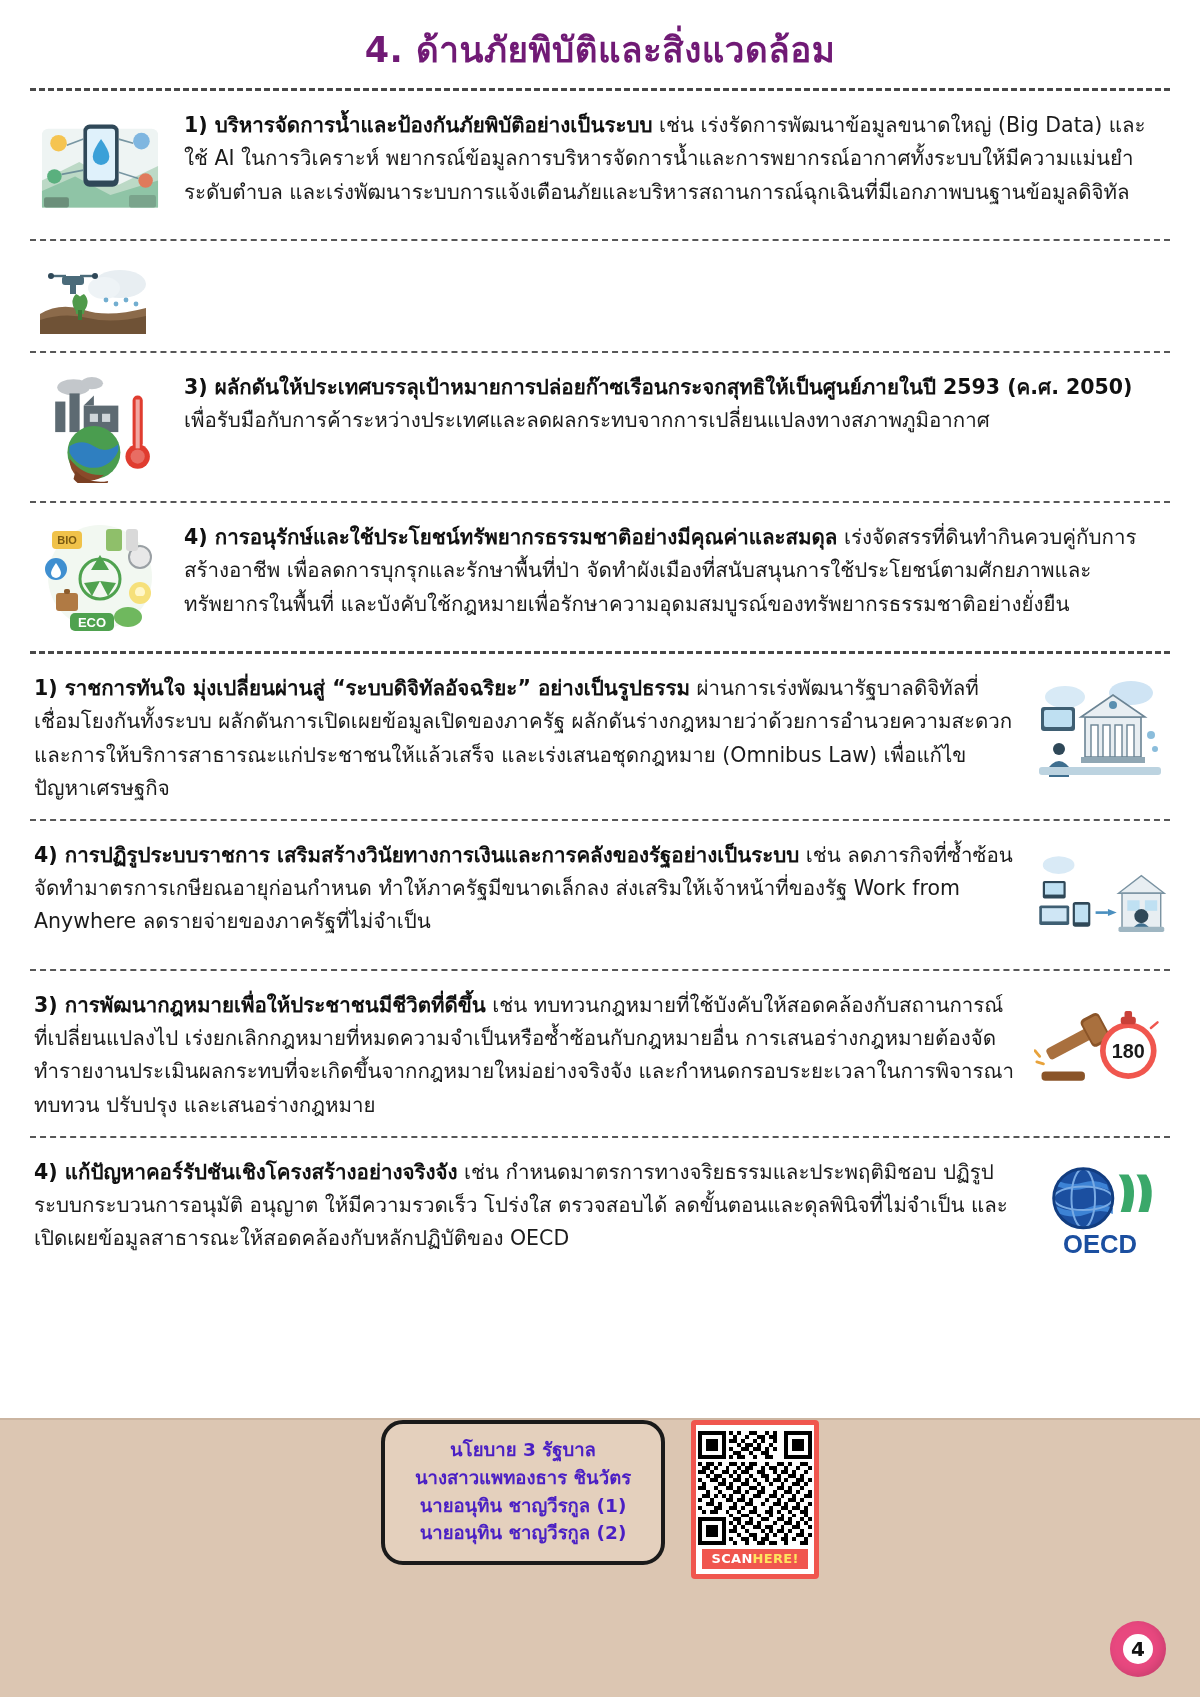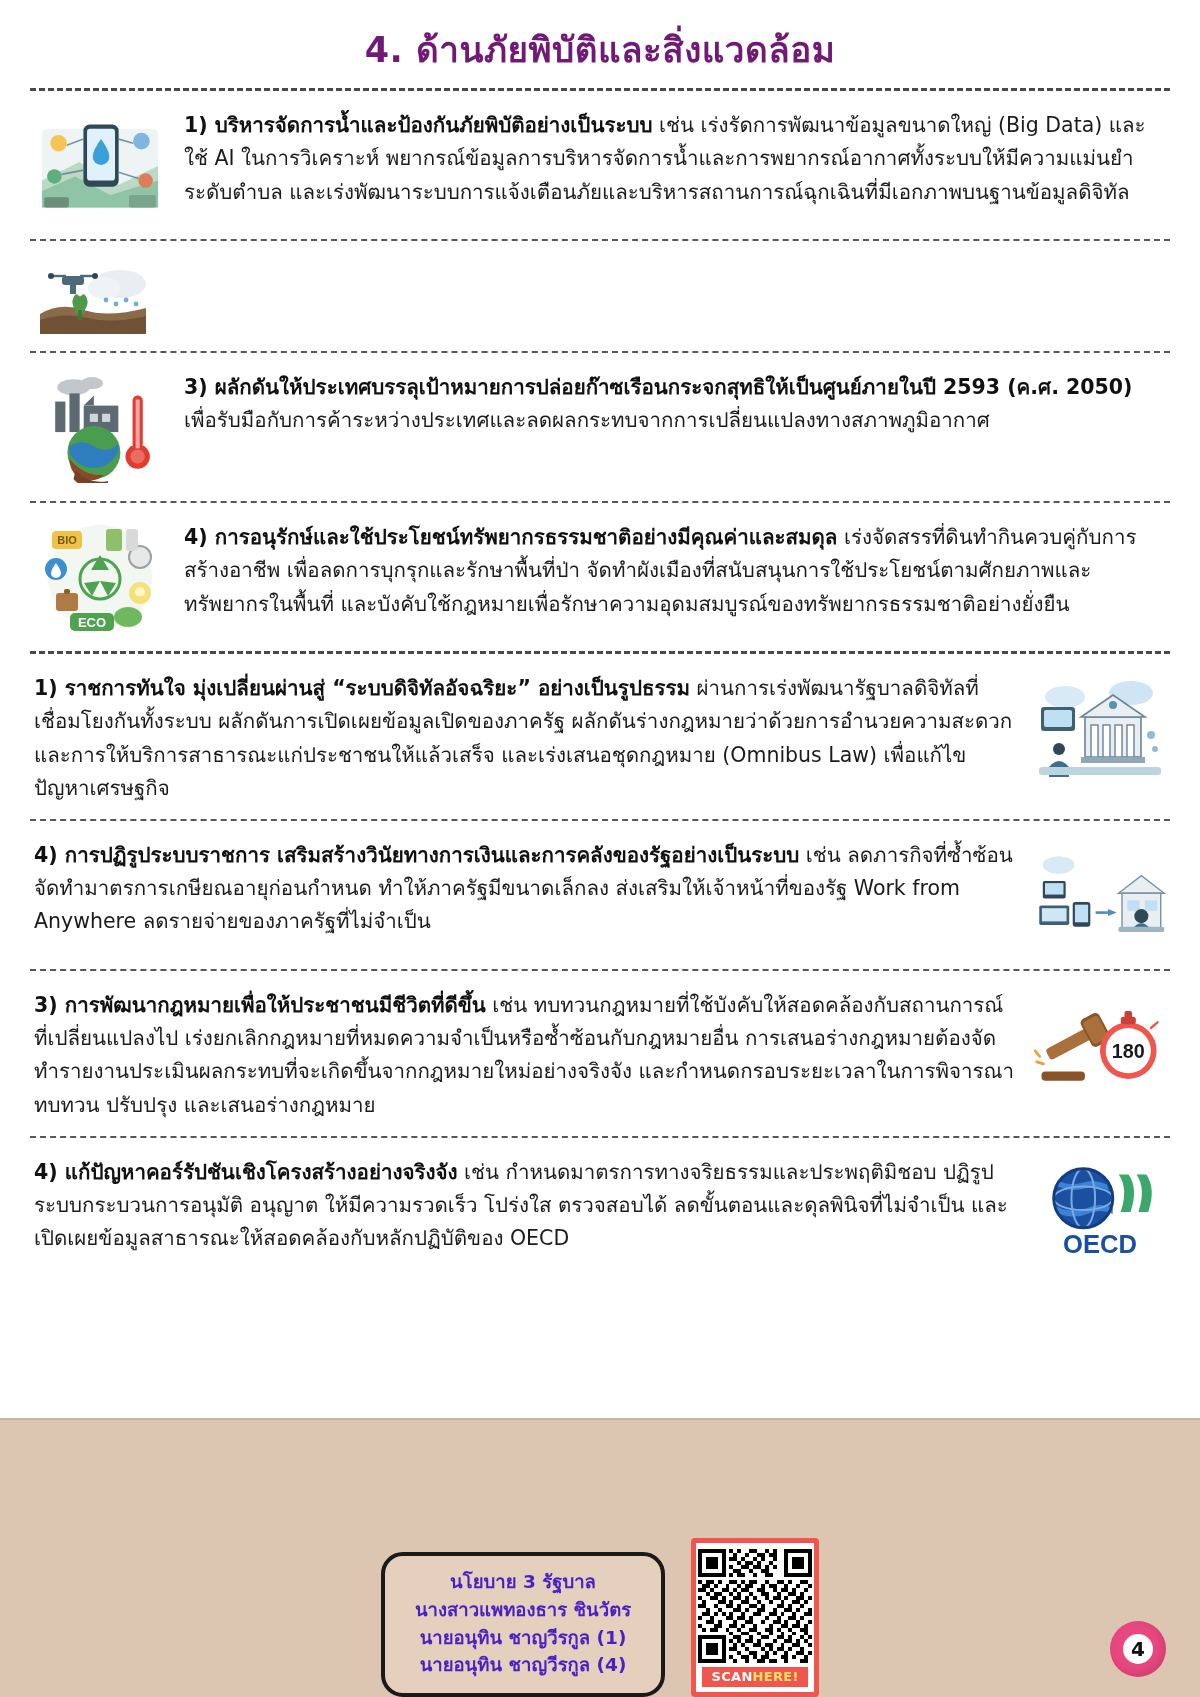--- a/index.html
+++ b/index.html
@@ -82,21 +82,21 @@
     width: 1200px;
     height: 279px;
     background: #dcc6b2;
     border-top: 2px solid #cbb5a1;
   }
 
   .footer-inner {
     position: absolute;
     left: 0; right: 0; top: 0; bottom: 0;
     display: flex;
-    align-items: flex-end;
+    align-items: flex-start;
     justify-content: center;
     gap: 26px;
   }
 
   .credit-box {
     border: 4px solid #1a1a1a;
     border-radius: 22px;
     background: #e4d0bd;
     padding: 12px 30px 14px 30px;
     text-align: center;
@@ -426,21 +426,21 @@
     </div>
   </div>
 
   <div class="footer-band">
     <div class="footer-inner">
 
       <div class="credit-box">
         <div class="credit-line">นโยบาย 3 รัฐบาล</div>
         <div class="credit-line">นางสาวแพทองธาร ชินวัตร</div>
         <div class="credit-line">นายอนุทิน ชาญวีรกูล (1)</div>
-        <div class="credit-line">นายอนุทิน ชาญวีรกูล (4)</div>
+        <div class="credit-line">นายอนุทิน ชาญวีรกูล (2)</div>
       </div>
 
       <div class="qr-wrap">
         <svg class="qr-img" viewBox="0 0 29 29" shape-rendering="crispEdges">
           <rect width="29" height="29" fill="#ffffff"></rect>
           <g fill="#000000">
             <rect x="0" y="0" width="7" height="1"></rect>
               <rect x="0" y="6" width="7" height="1"></rect>
             <rect x="0" y="0" width="1" height="7"></rect>
               <rect x="6" y="0" width="1" height="7"></rect>

